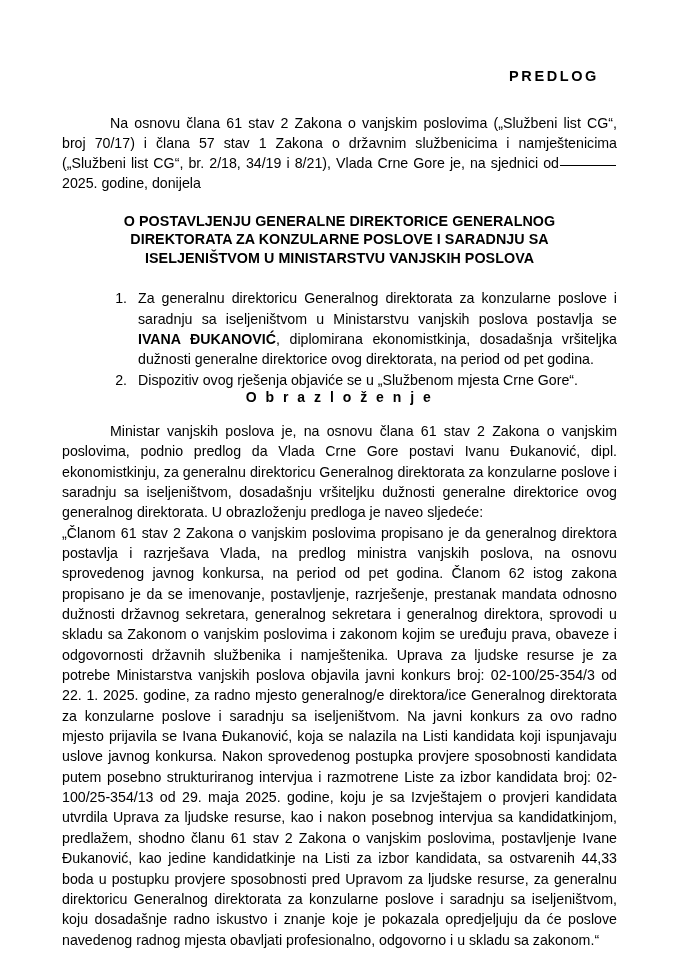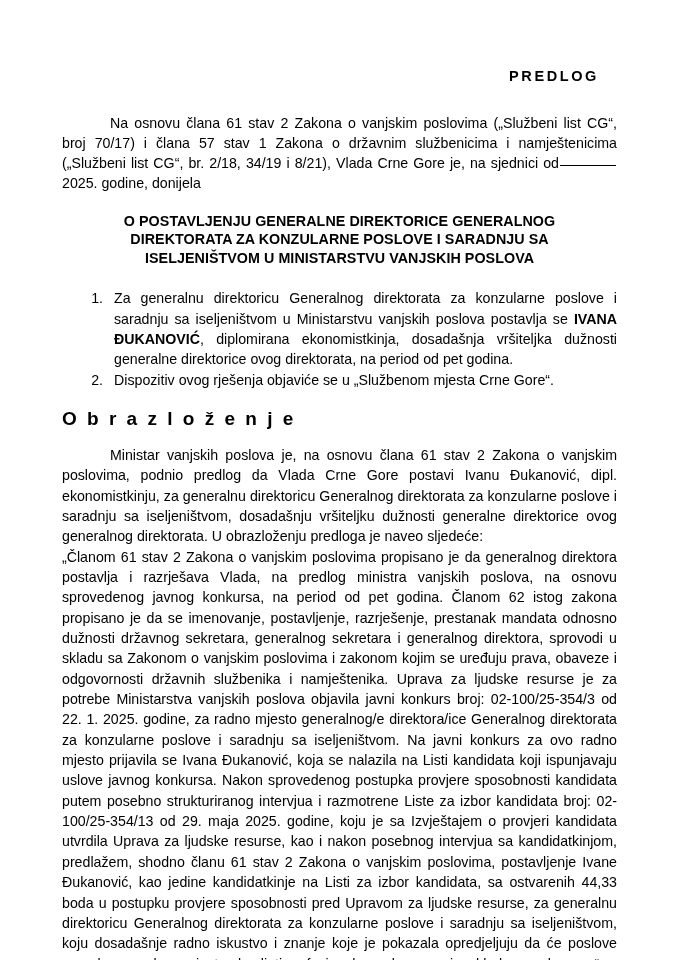--- a/index.html
+++ b/index.html
@@ -66,29 +66,29 @@
   ol.items {
     margin: 21px 0 0 0;
     padding: 0 0 0 45px;
     font-size: 14.2px;
     line-height: 20.3px;
   }
   ol.items > li {
     text-align: justify;
     padding-left: 7px;
     margin-bottom: 0;
+    margin-left: 24px;
   }
   ol.items > li + li {
     margin-top: 0;
   }
   .section-heading {
-    margin-top: 19px;
-    text-align: left;
+    text-align: center;
     font-weight: bold;
-    font-size: 19px;
+    font-size: 14px;
     letter-spacing: 2.5px;
     line-height: 1;
   }
   .body-text {
     margin-top: 17px;
     font-size: 14.2px;
     line-height: 20.35px;
     text-align: justify;
   }
   .body-text p {

